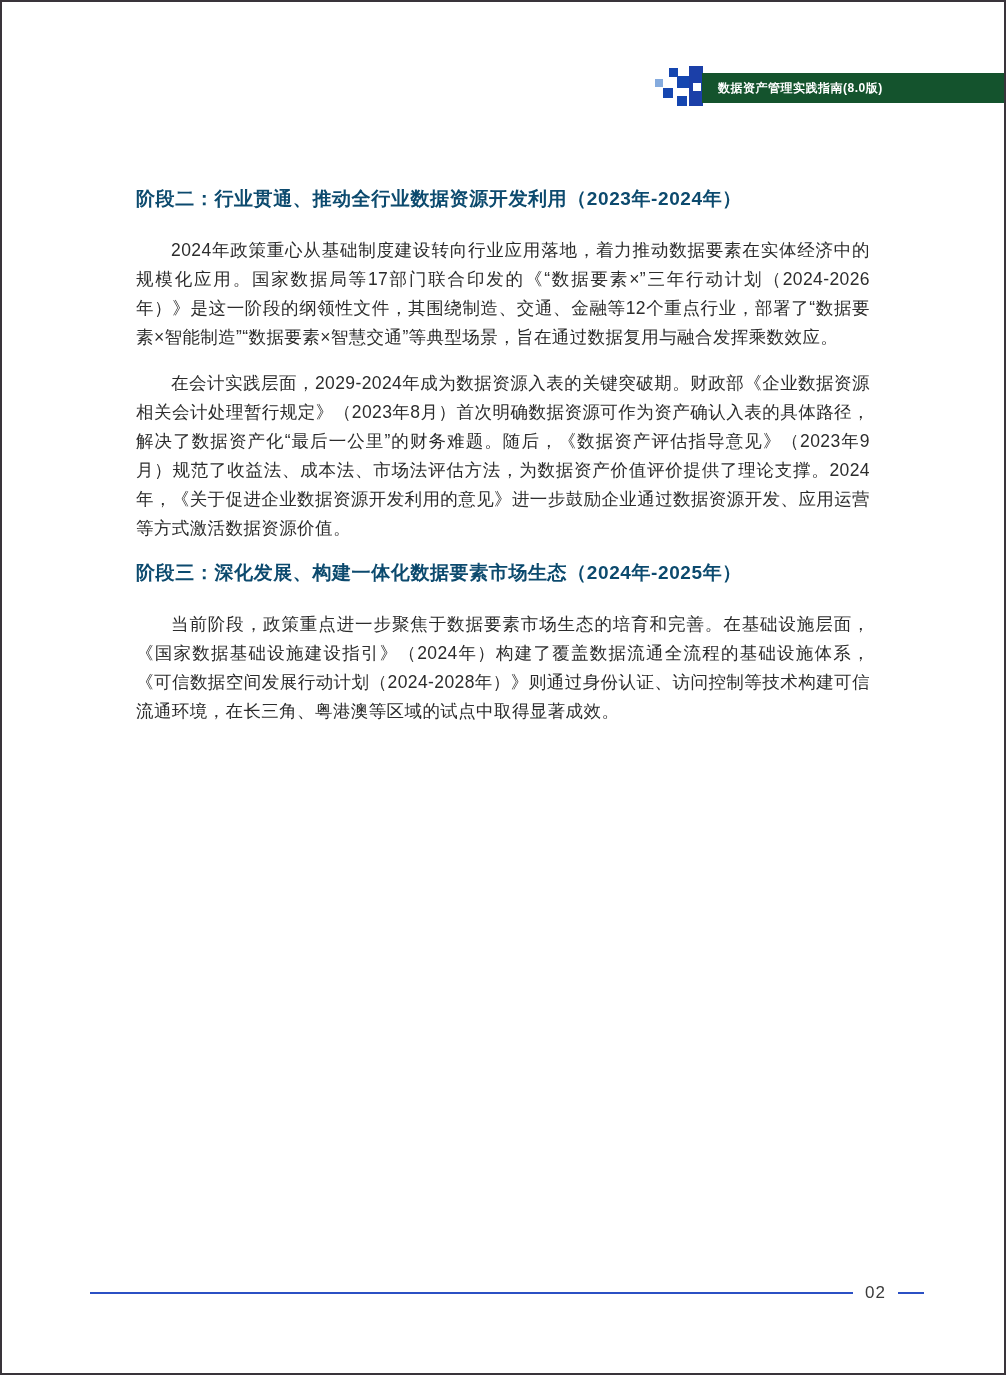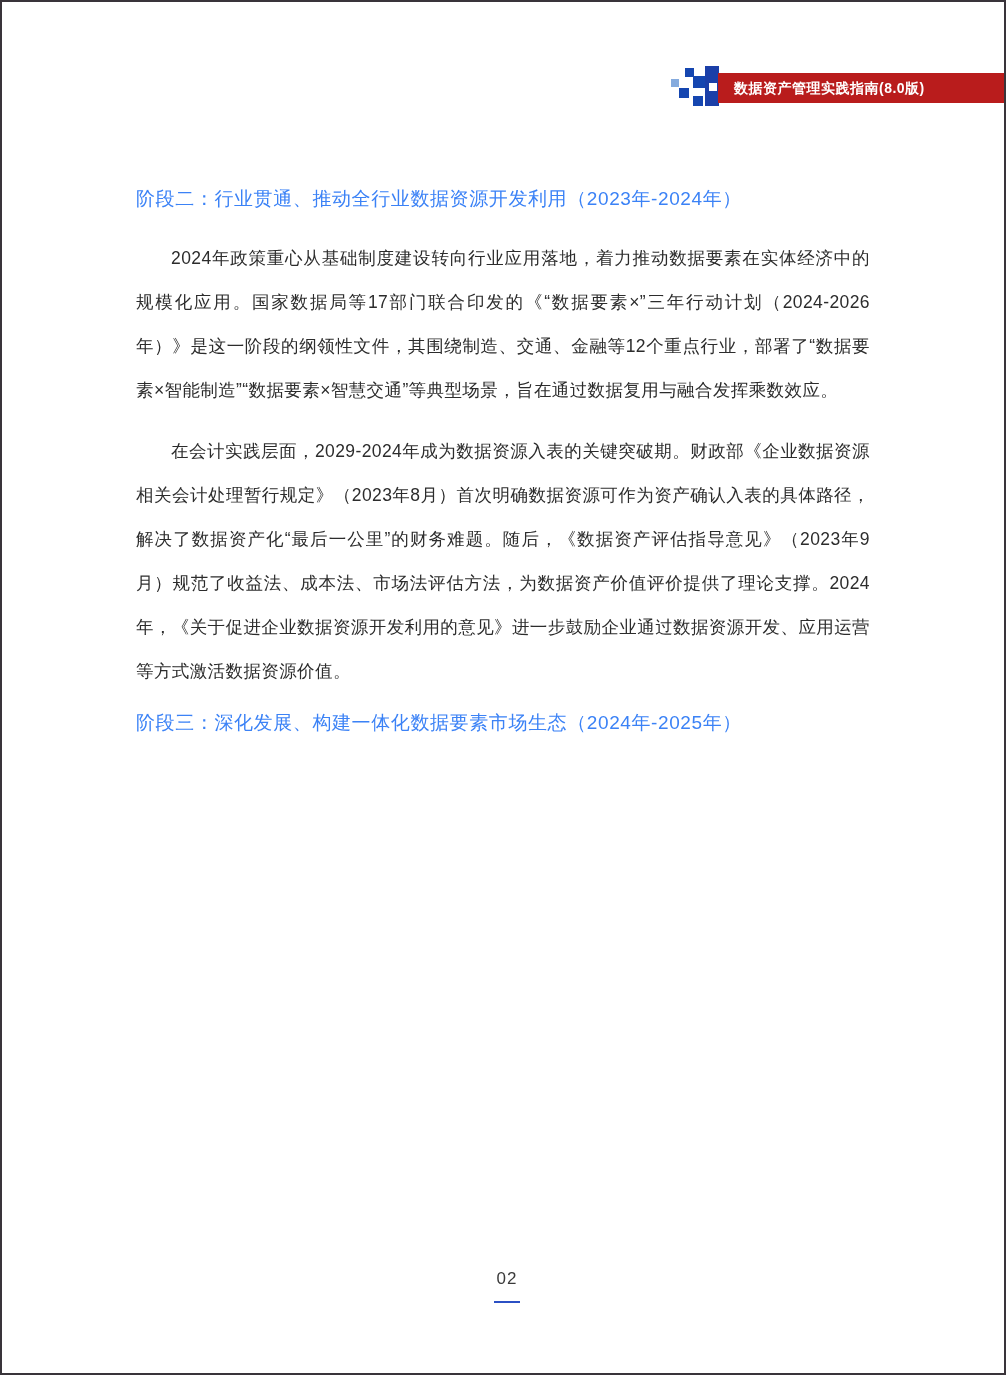--- a/index.html
+++ b/index.html
@@ -17,68 +17,67 @@
   
   .header {
     position: absolute;
     top: 64px;
     right: 0;
     display: flex;
     align-items: center;
   }
   .pixel-deco { display: block; margin-right: -1px; }
   .banner {
-    background: #b91c1c;
+    background: #14532d;
     color: #ffffff;
-    font-size: 14px;
+    font-size: 12px;
     font-weight: bold;
     letter-spacing: 0.5px;
     height: 26px;
     line-height: 26px;
-    padding: 2px 24px 2px 16px;
+    padding: 2px 40px 2px 16px;
     min-width: 246px;
   }
 
   
   .content {
     position: absolute;
     top: 184px;
     left: 134px;
     right: 134px;
     color: #2b2b2b;
   }
   .section-heading {
     font-size: 19px;
-    font-weight: normal;
-    color: #3b82f6;
+    font-weight: bold;
+    color: #0c4a6e;
     letter-spacing: 0.6px;
     margin: 0 0 24px 0;
   }
   .section-heading.second { }
   .para {
     font-size: 17.5px;
-    line-height: 44px;
+    line-height: 29px;
     letter-spacing: 0.4px;
     text-align: justify;
     text-justify: inter-ideograph;
     text-indent: 2em;
     margin: 0 0 17px 0;
     color: #2c2c2c;
   }
 
   
   .footer {
     position: absolute;
     left: 88px;
     right: 80px;
     bottom: 70px;
     display: flex;
     align-items: center;
     gap: 12px;
-    flex-direction: column;
   }
   .rule-long { flex: 1; height: 2px; background: #2b50c4; }
   .rule-short { width: 26px; height: 2px; background: #2b50c4; }
   .page-num {
     font-size: 17px;
     color: #3a3a3a;
     letter-spacing: 1px;
   }
 </style>
 </head>
@@ -101,20 +100,21 @@
 
   <div class="content">
 
     <h2 class="section-heading">阶段二：行业贯通、推动全行业数据资源开发利用（2023年-2024年）</h2>
 
     <p class="para">2024年政策重心从基础制度建设转向行业应用落地，着力推动数据要素在实体经济中的规模化应用。国家数据局等17部门联合印发的《“数据要素×”三年行动计划（2024-2026年）》是这一阶段的纲领性文件，其围绕制造、交通、金融等12个重点行业，部署了“数据要素×智能制造”“数据要素×智慧交通”等典型场景，旨在通过数据复用与融合发挥乘数效应。</p>
     <p class="para">在会计实践层面，2029-2024年成为数据资源入表的关键突破期。财政部《企业数据资源相关会计处理暂行规定》（2023年8月）首次明确数据资源可作为资产确认入表的具体路径，解决了数据资产化“最后一公里”的财务难题。随后，《数据资产评估指导意见》（2023年9月）规范了收益法、成本法、市场法评估方法，为数据资产价值评价提供了理论支撑。2024年，《关于促进企业数据资源开发利用的意见》进一步鼓励企业通过数据资源开发、应用运营等方式激活数据资源价值。</p>
 
     <h2 class="section-heading second">阶段三：深化发展、构建一体化数据要素市场生态（2024年-2025年）</h2>
 
+    <p class="para">当前阶段，政策重点进一步聚焦于数据要素市场生态的培育和完善。在基础设施层面，《国家数据基础设施建设指引》（2024年）构建了覆盖数据流通全流程的基础设施体系，《可信数据空间发展行动计划（2024-2028年）》则通过身份认证、访问控制等技术构建可信流通环境，在长三角、粤港澳等区域的试点中取得显著成效。</p>
 
   </div>
 
   <div class="footer">
     <div class="rule-long"></div>
     <span class="page-num">02</span>
     <div class="rule-short"></div>
   </div>
 
 </div>

